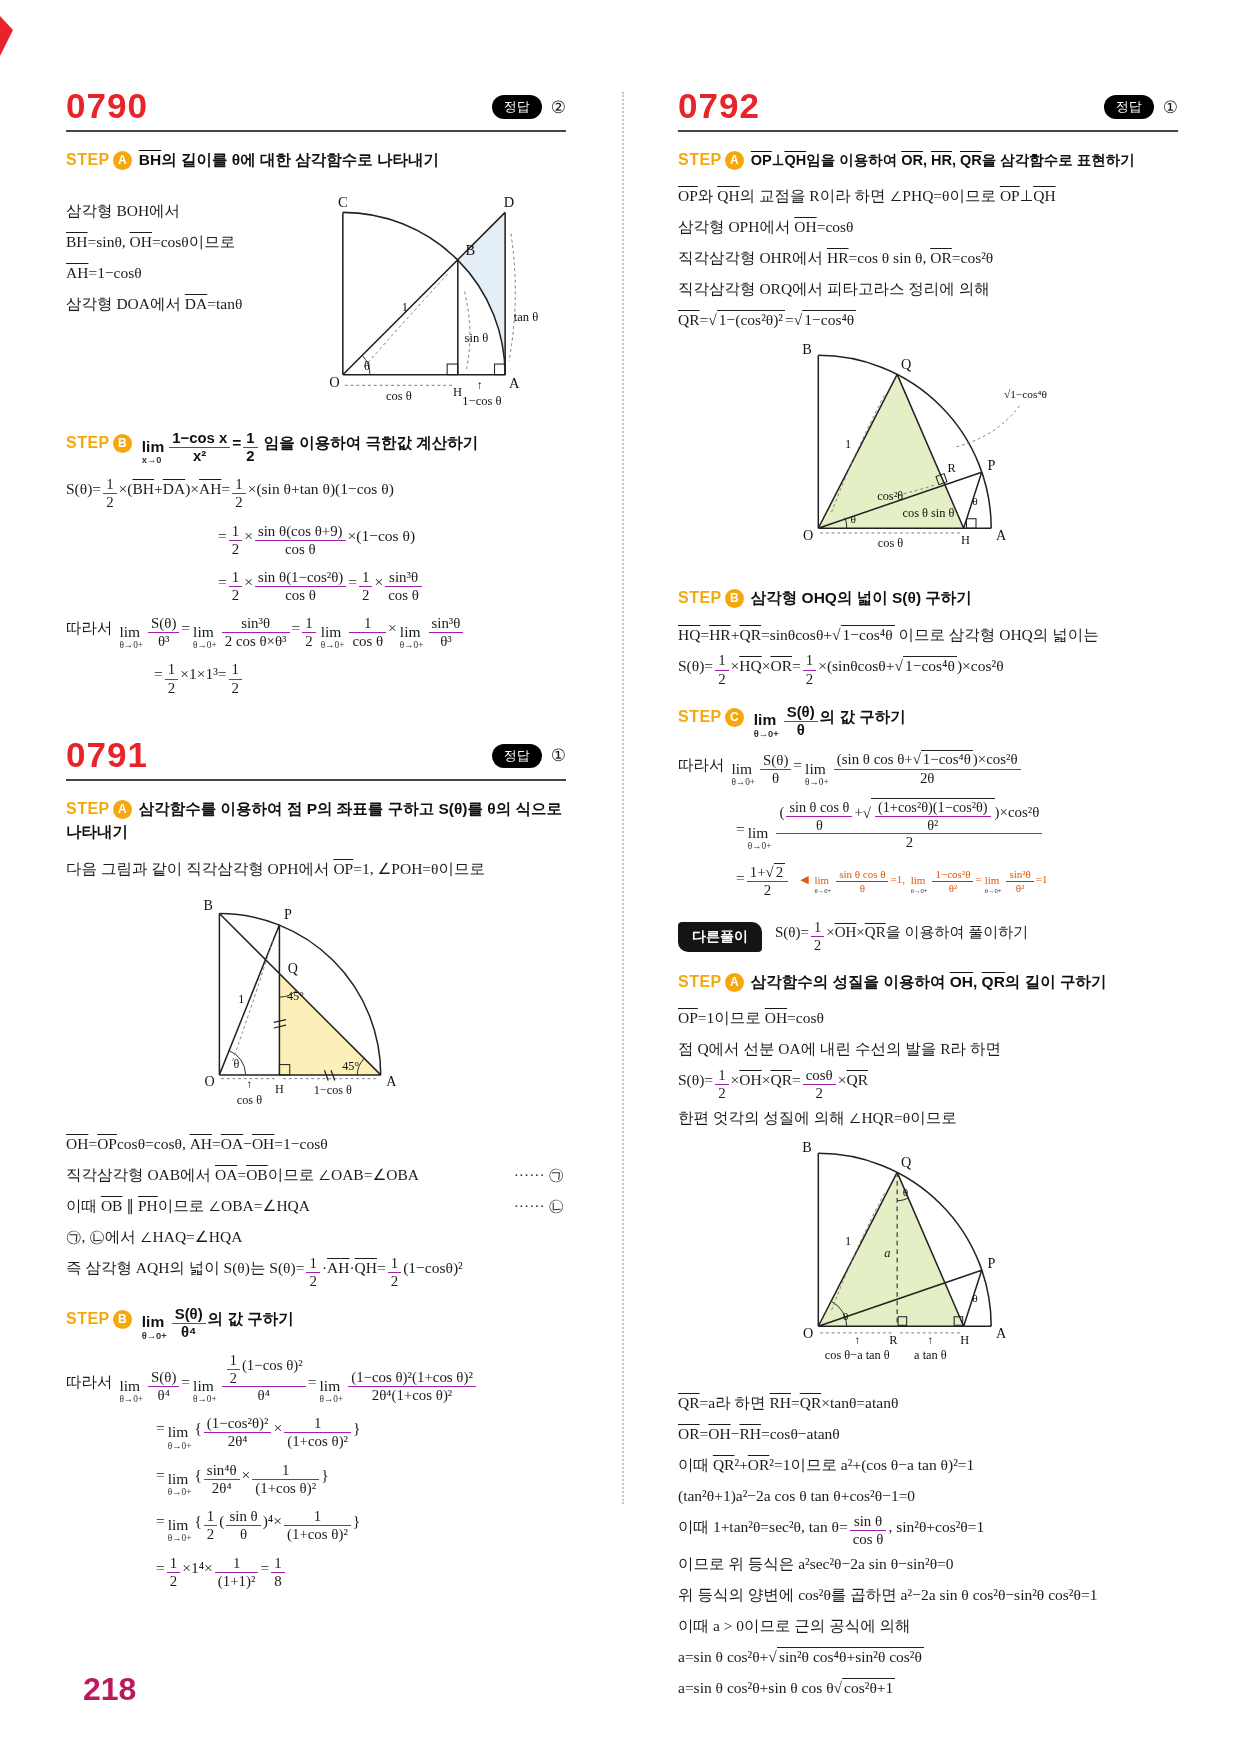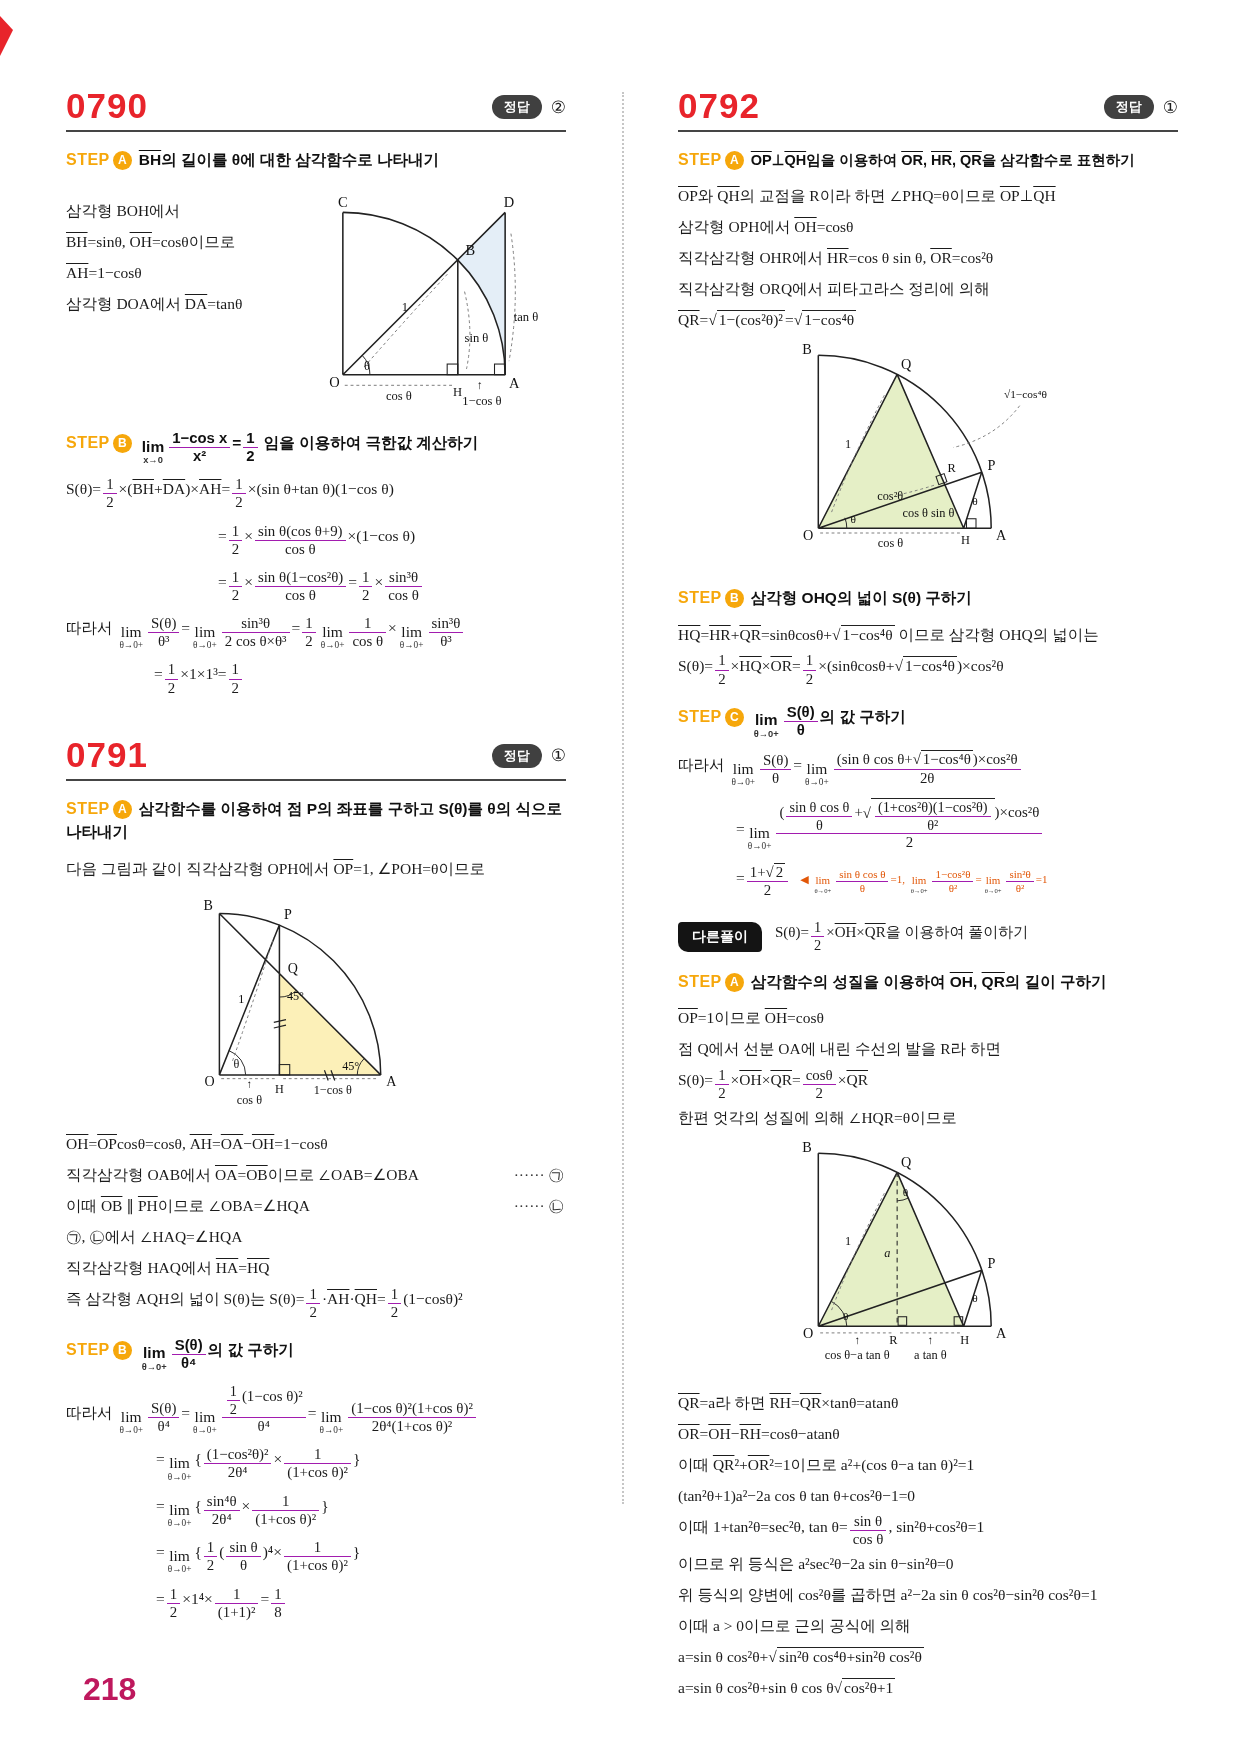--- a/index.html
+++ b/index.html
@@ -10,22 +10,22 @@
           border-left:13px solid #e8242b;}
   .page{position:absolute;inset:0;padding:88px 62px 0 66px;box-sizing:border-box;}
   .cols{display:grid;grid-template-columns:1fr 1fr;column-gap:112px;position:relative;}
   .divider{position:absolute;left:50%;top:4px;height:1412px;border-left:2px dotted #c6c6c6;}
 
   .prob-header{display:flex;justify-content:space-between;align-items:flex-end;
                border-bottom:2.5px solid #454545;padding-bottom:7px;margin-bottom:10px;}
   .prob-num{font-family:"Liberation Sans",sans-serif;font-weight:bold;font-size:35px;
             color:#e8242b;letter-spacing:1px;line-height:1;}
   .ans-wrap{display:flex;align-items:center;gap:9px;padding-bottom:4px;}
-  .ans-badge{background:#404040;color:#fff;font-family:"Liberation Sans",sans-serif;
-             font-size:13px;font-weight:bold;padding:4px 12px;border-radius:12px;line-height:1.2;}
+  .ans-badge{background:#000000;color:#fff;font-family:"Liberation Sans",sans-serif;
+             font-size:13px;font-weight:normal;padding:4px 12px;border-radius:12px;line-height:1.2;}
   .ans-num{font-size:17px;}
 
   .step-line{margin:16px 0 9px;font-family:"Liberation Sans",sans-serif;line-height:1.45;}
   .step-word{color:#f6a70b;font-weight:bold;font-size:16px;letter-spacing:.5px;}
   .step-circ{display:inline-block;width:19px;height:19px;background:#f6a70b;color:#fff;
              border-radius:50%;text-align:center;line-height:19px;font-weight:bold;
              font-size:12px;margin:0 7px 0 3px;vertical-align:1px;}
   .step-title{font-weight:bold;font-size:15.5px;color:#101010;}
   .step-title.sm{font-size:14.5px;}
 
@@ -33,21 +33,21 @@
   .right-mark{position:absolute;right:2px;top:0;color:#333;}
   .eq-line{font-size:15.5px;margin:11px 0;line-height:1.35;}
 
   .frac{display:inline-block;text-align:center;vertical-align:-0.85em;line-height:1.15;
         margin:0 2px;font-size:0.96em;}
   .frac>.num{display:block;padding:0 3px;}
   .frac>.den{display:block;border-top:1px solid #a21caf;padding:0 3px;}
   .ol{text-decoration:overline;}
   .sqrt{white-space:nowrap;}
   .sqrt-in{display:inline-block;border-top:1.3px solid #222;padding:0 2px;line-height:1.2;}
-  .lim{display:inline-block;text-align:center;vertical-align:-0.95em;line-height:1;margin:0 3px;}
+  .lim{display:inline-block;text-align:left;vertical-align:-0.95em;line-height:1;margin:0 3px;}
   .lim>.w{display:block;}
   .lim>.s{display:block;font-size:0.6em;margin-top:2px;color:#333;}
 
   .red-note{color:#e25708;font-size:11px;margin-left:10px;}
   .red-note .frac{font-size:1em;}
 
   .other-line{margin:20px 0 10px;display:flex;align-items:center;gap:13px;}
   .other-tag{background:#141414;color:#fff;font-family:Liberation Serif, serif;
              font-weight:bold;font-size:14px;padding:6px 14px;border-radius:4px 10px 4px 10px;}
   .other-m{font-size:15px;}
@@ -159,21 +159,20 @@
     <text x="182" y="190" text-anchor="middle" class="sm">45°</text>
     <text x="74" y="209" text-anchor="middle" class="xs">↑</text>
     <text x="74" y="226" text-anchor="middle" class="sm">cos θ</text>
     <text x="163" y="215" text-anchor="middle" class="sm">1−cos θ</text>
   </svg>
 </div>
         <div class="body-line"><span class="ol">OH</span>=<span class="ol">OP</span>cosθ=cosθ, <span class="ol">AH</span>=<span class="ol">OA</span>−<span class="ol">OH</span>=1−cosθ</div>
         <div class="body-line">직각삼각형 OAB에서 <span class="ol">OA</span>=<span class="ol">OB</span>이므로 ∠OAB=∠OBA<span class="right-mark">······ ㉠</span></div>
         <div class="body-line">이때 <span class="ol">OB</span> ∥ <span class="ol">PH</span>이므로 ∠OBA=∠HQA<span class="right-mark">······ ㉡</span></div>
         <div class="body-line">㉠, ㉡에서 ∠HAQ=∠HQA</div>
-        <div class="body-line">직각삼각형 HAQ에서 <span class="ol">HA</span>=<span class="ol">HQ</span></div>
         <div class="body-line">즉 삼각형 AQH의 넓이 S(θ)는 S(θ)=<span class="frac"><span class="num">1</span><span class="den">2</span></span>·<span class="ol">AH</span>·<span class="ol">QH</span>=<span class="frac"><span class="num">1</span><span class="den">2</span></span>(1−cosθ)²</div>
         <div class="step-line"><span class="step-word">STEP</span><span class="step-circ">B</span><span class="step-title"><span class="lim"><span class="w">lim</span><span class="s">θ→0+</span></span><span class="frac"><span class="num">S(θ)</span><span class="den">θ⁴</span></span>의 값 구하기</span></div>
         <div class="eq-line">따라서 <span class="lim"><span class="w">lim</span><span class="s">θ→0+</span></span><span class="frac"><span class="num">S(θ)</span><span class="den">θ⁴</span></span>=<span class="lim"><span class="w">lim</span><span class="s">θ→0+</span></span><span class="frac"><span class="num"><span class="frac"><span class="num">1</span><span class="den">2</span></span>(1−cos θ)²</span><span class="den">θ⁴</span></span>=<span class="lim"><span class="w">lim</span><span class="s">θ→0+</span></span><span class="frac"><span class="num">(1−cos θ)²(1+cos θ)²</span><span class="den">2θ⁴(1+cos θ)²</span></span></div>
         <div class="eq-line" style="margin-left: 90px;">=<span class="lim"><span class="w">lim</span><span class="s">θ→0+</span></span>{<span class="frac"><span class="num">(1−cos²θ)²</span><span class="den">2θ⁴</span></span>×<span class="frac"><span class="num">1</span><span class="den">(1+cos θ)²</span></span>}</div>
         <div class="eq-line" style="margin-left: 90px;">=<span class="lim"><span class="w">lim</span><span class="s">θ→0+</span></span>{<span class="frac"><span class="num">sin⁴θ</span><span class="den">2θ⁴</span></span>×<span class="frac"><span class="num">1</span><span class="den">(1+cos θ)²</span></span>}</div>
         <div class="eq-line" style="margin-left: 90px;">=<span class="lim"><span class="w">lim</span><span class="s">θ→0+</span></span>{<span class="frac"><span class="num">1</span><span class="den">2</span></span>(<span class="frac"><span class="num">sin θ</span><span class="den">θ</span></span>)⁴×<span class="frac"><span class="num">1</span><span class="den">(1+cos θ)²</span></span>}</div>
         <div class="eq-line" style="margin-left: 90px;">=<span class="frac"><span class="num">1</span><span class="den">2</span></span>×1⁴×<span class="frac"><span class="num">1</span><span class="den">(1+1)²</span></span>=<span class="frac"><span class="num">1</span><span class="den">8</span></span></div>
       </div>
     <div class="col" id="col-right">
         <div class="prob-header">

